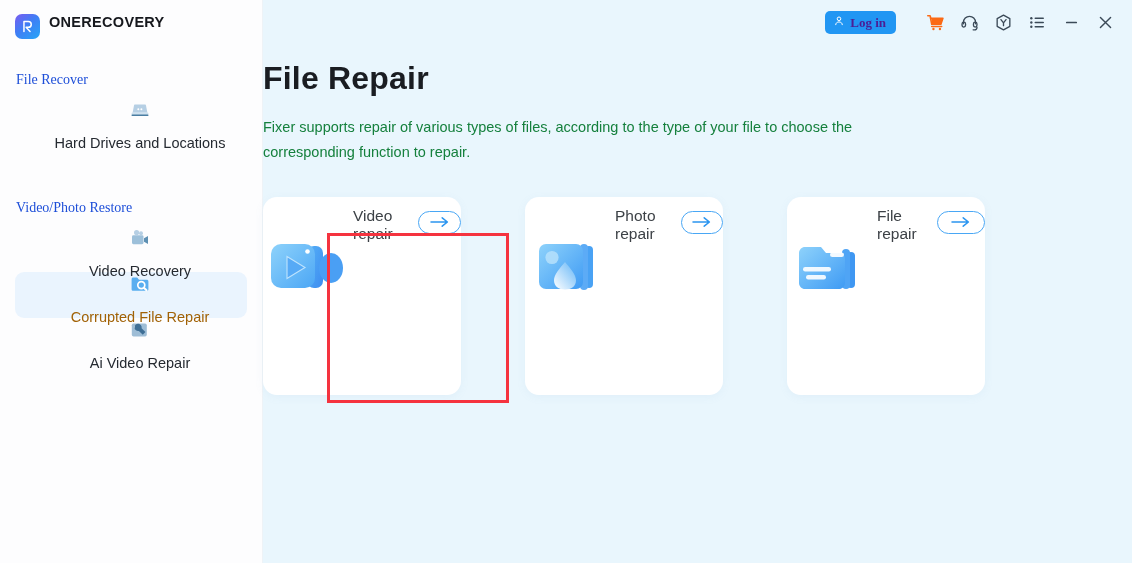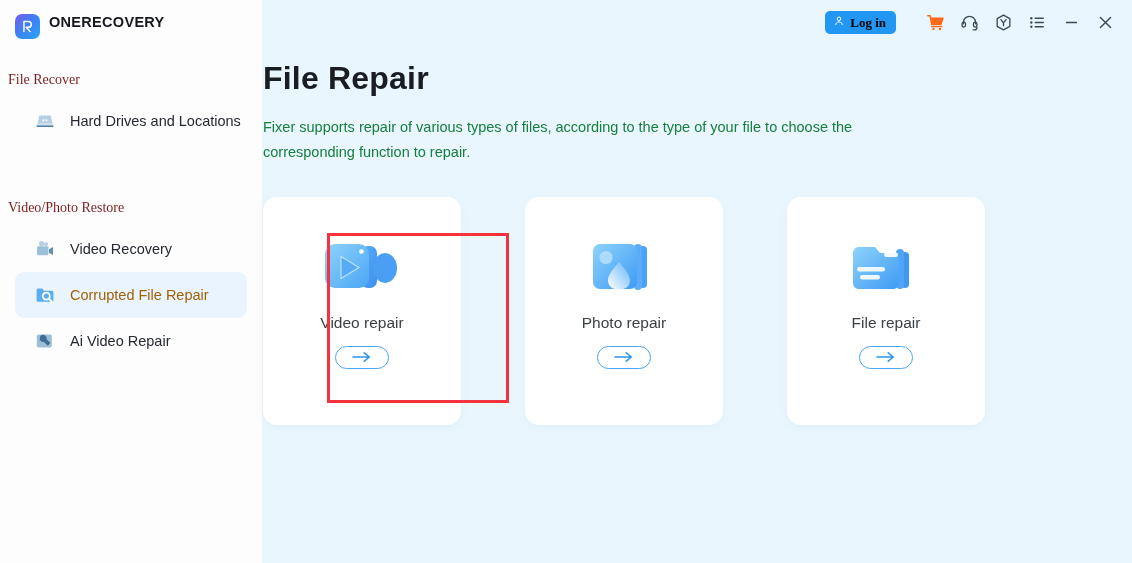--- a/index.html
+++ b/index.html
@@ -43,35 +43,36 @@
     font-size: 14.5px;
     font-weight: bold;
     letter-spacing: .3px;
     color: #16181d;
     font-family: "Liberation Sans", sans-serif;
   }
 
   .sb-group-label {
     font-family: "Liberation Serif", serif;
     font-size: 14px;
-    color: #7f1d1d;
-    padding-left: 8px;
+    color: #1d4ed8;
+    padding-left: 16px;
   }
   .sb-group-label.g1 { margin-top: 26px; }
   .sb-group-label.g2 { margin-top: 56px; }
 
   .sb-item {
     display: flex;
     align-items: center;
     gap: 13px;
     height: 46px;
     margin: 0 15px;
     padding-left: 18px;
     border-radius: 9px;
     cursor: pointer;
+    flex-direction: column;
   }
   .sb-item .sb-icon { width: 24px; height: 24px; flex: 0 0 24px; display:block; }
   .sb-item .sb-label {
     font-size: 14.5px;
     color: #252a31;
     white-space: nowrap;
   }
   .sb-item.active { background: #eaf4fe; }
   .sb-item.active .sb-label { color: #a16207; }
   .sp1 { height: 10px; }
@@ -92,21 +93,21 @@
     justify-content: flex-end;
     gap: 0px;
     padding-right: 10px;
     padding-top: 6px;
   }
   .login-btn {
     display: inline-flex;
     align-items: center;
     gap: 5px;
     background: #2196f3;
-    color: #000000;
+    color: #4c1d95;
     border: none;
     border-radius: 5px;
     height: 23px;
     padding: 0 10px 0 8px;
     cursor: pointer;
     margin-right: 22px;
   }
   .login-btn .login-text {
     font-family: "Liberation Serif", serif;
     font-weight: bold;
@@ -134,26 +135,26 @@
     max-width: 665px;
   }
 
   .cards {
     display: flex;
     gap: 64px;
     margin-top: 32px;
   }
   .card {
     width: 198px;
-    height: 228px;
+    height: 198px;
     background: #ffffff;
     border-radius: 14px;
     display: flex;
-    flex-direction: column;
-    align-items: center;
+    flex-direction: row;
+    align-items: flex-start;
     cursor: pointer;
     position: relative;
     box-shadow: 0 2px 10px rgba(120,160,200,.07);
   }
   .card-icon {
     margin-top: 31px;
     width: 92px; height: 76px;
     display: flex; align-items: center; justify-content: center;
   }
   .card-label {

